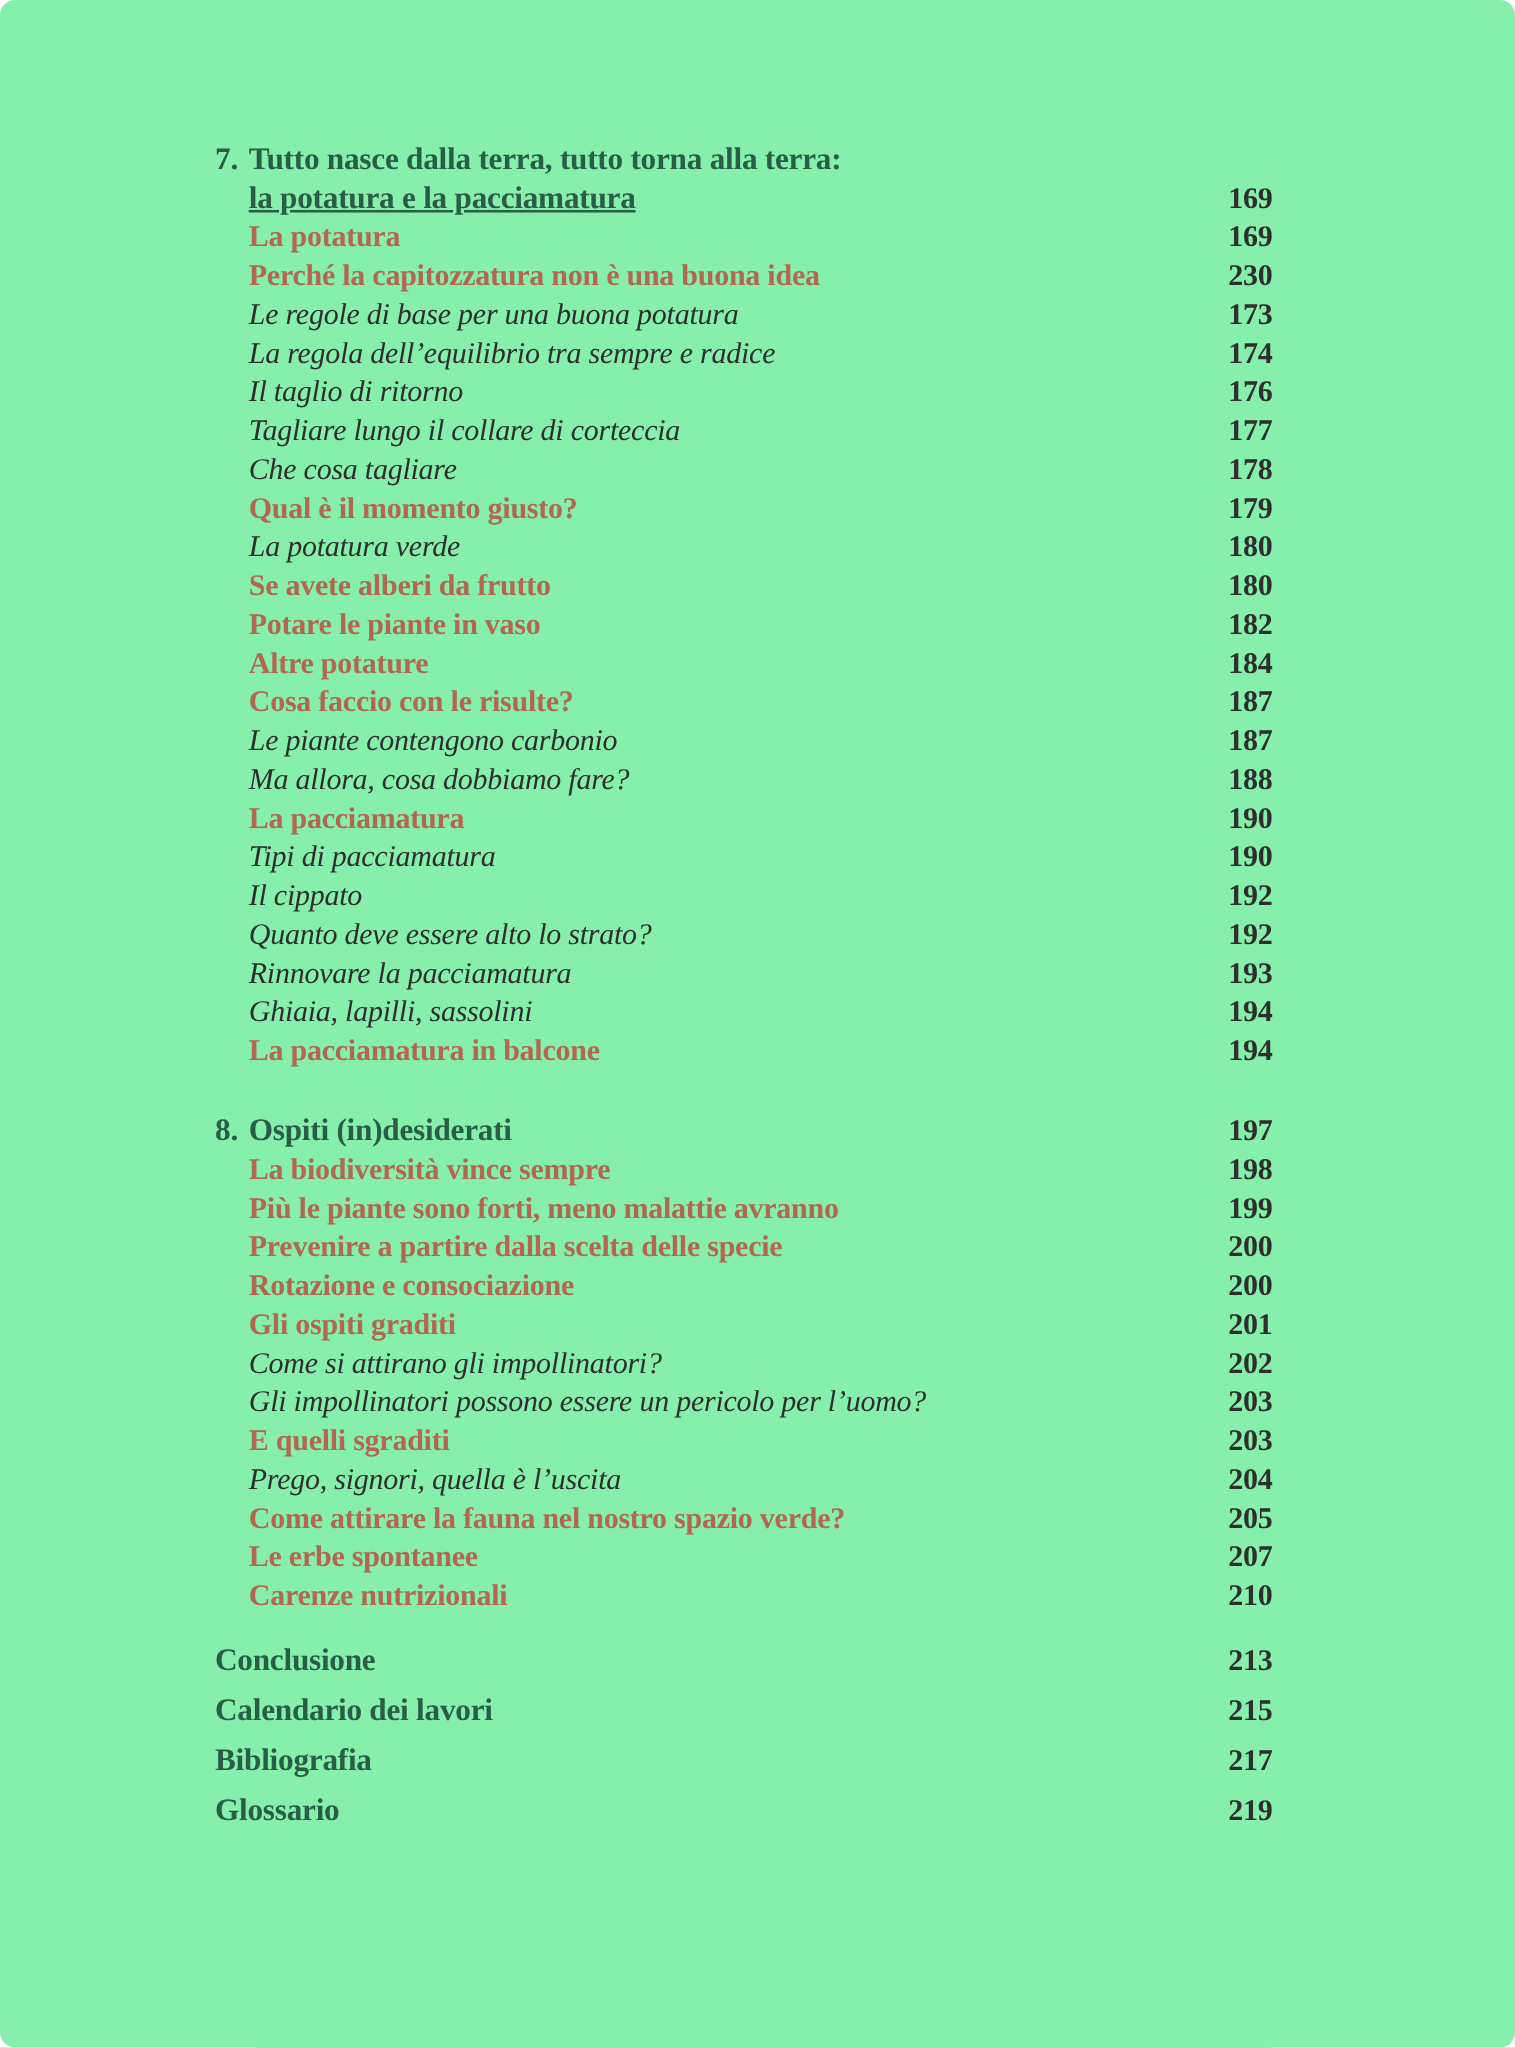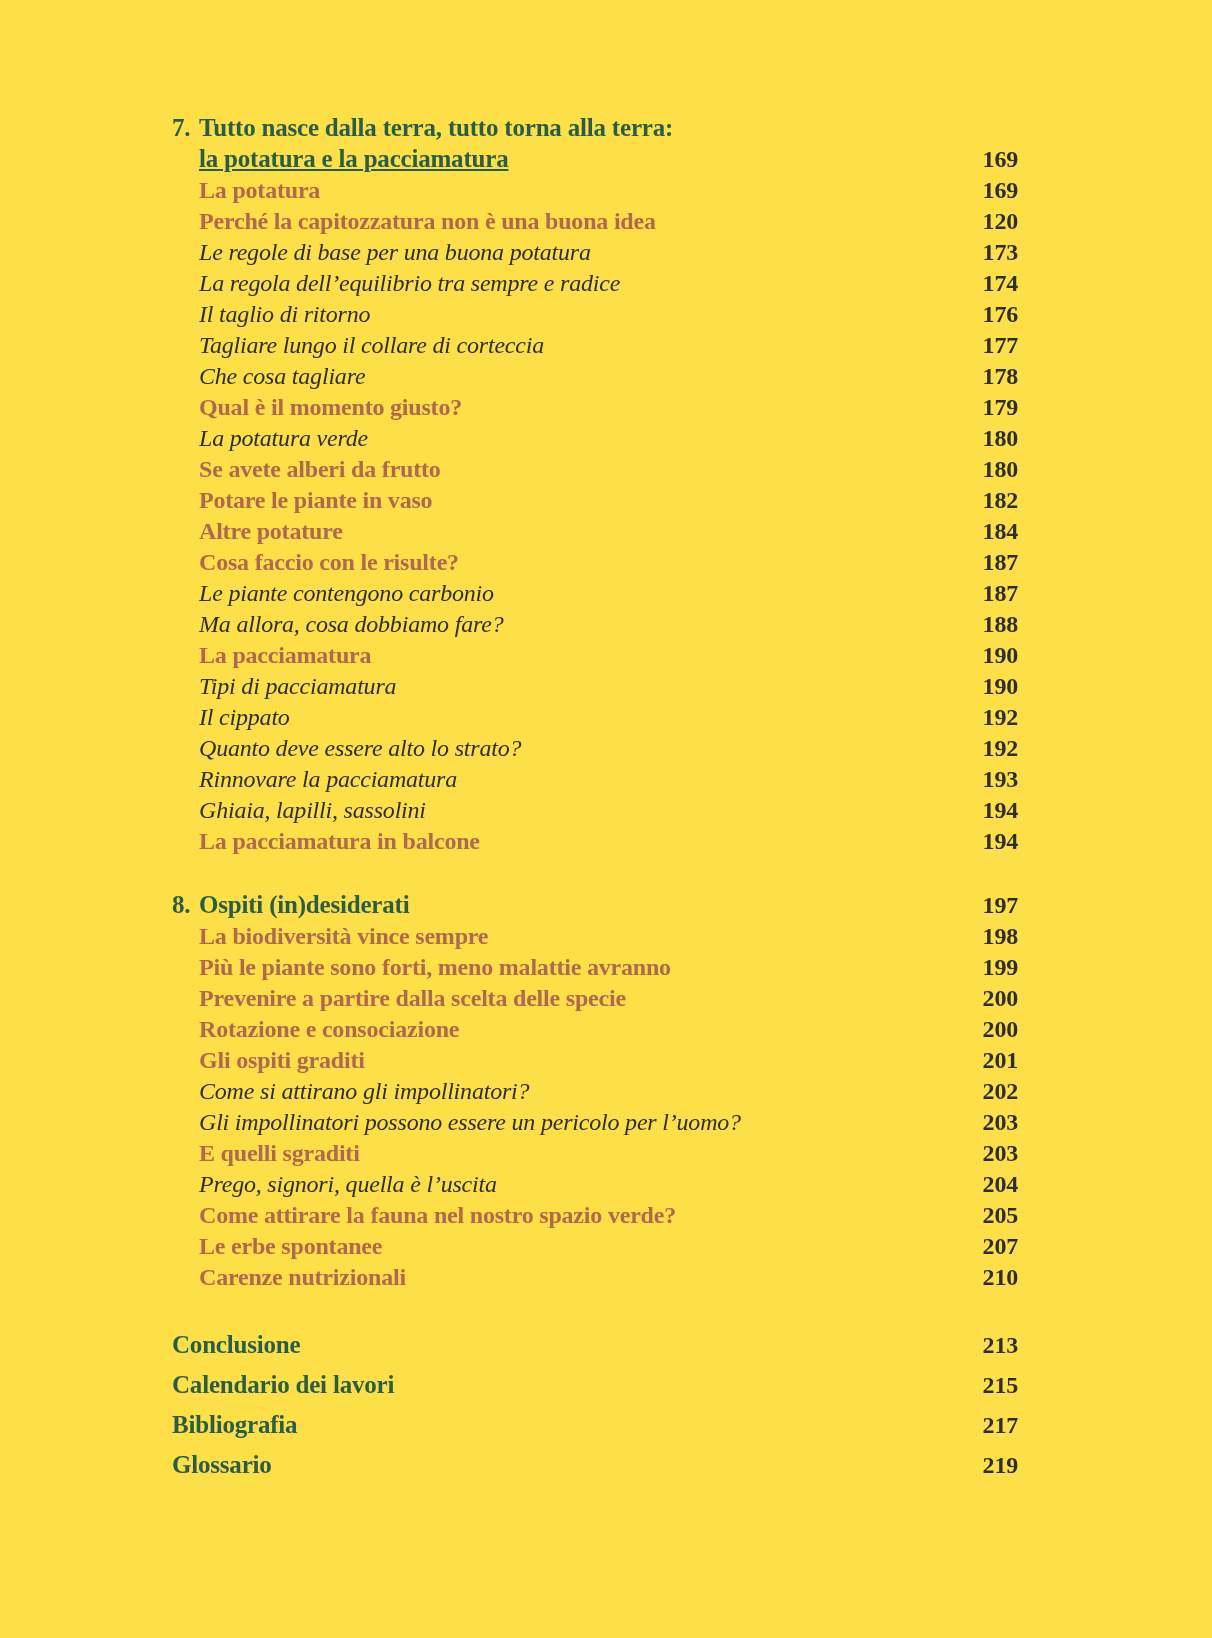--- a/index.html
+++ b/index.html
@@ -27,45 +27,45 @@
   .chapter-row .num{display:inline-block;min-width:27px;}
   .chapter-cont .label{padding-left:27px;text-decoration:underline;}
   
   .row.subhead{font-weight:bold;color:var(--red,#b2674f);}
   .row.subhead .label{padding-left:27px;}
   
   .row.subsub{font-style:italic;color:var(--ink,#2e2e2e);}
   .row.subsub .label{padding-left:27px;}
   
   .section.chapter-8{margin-top:32px;}
-  .section.backmatter{margin-top:32px;}
+  .section.backmatter{margin-top:16px;}
   .section.backmatter .row{
     line-height:40px;font-size:25px;font-weight:bold;color:var(--green,#2a5d47);
   }
 </style>
 </head>
 <body>
 
-<div class="page" style="background: #fde047;">
+<div class="page" style="background: #86efac; border-radius: 12px;">
   <div class="toc">
       <div class="section chapter-7">
         <div class="row chapter-row">
           <span class="label"><span class="num">7.</span><span class="label-text">Tutto nasce dalla terra, tutto torna alla terra:</span></span>
         </div>
         <div class="row chapter-row chapter-cont">
           <span class="label"><span class="label-text">la potatura e la pacciamatura</span></span>
           <span class="page-num">169</span>
         </div>
         <div class="row subhead">
           <span class="label"><span class="label-text">La potatura</span></span>
           <span class="page-num">169</span>
         </div>
         <div class="row subhead">
           <span class="label"><span class="label-text">Perché la capitozzatura non è una buona idea</span></span>
-          <span class="page-num">120</span>
+          <span class="page-num">230</span>
         </div>
         <div class="row subsub">
           <span class="label"><span class="label-text">Le regole di base per una buona potatura</span></span>
           <span class="page-num">173</span>
         </div>
         <div class="row subsub">
           <span class="label"><span class="label-text">La regola dell’equilibrio tra sempre e radice</span></span>
           <span class="page-num">174</span>
         </div>
         <div class="row subsub">

